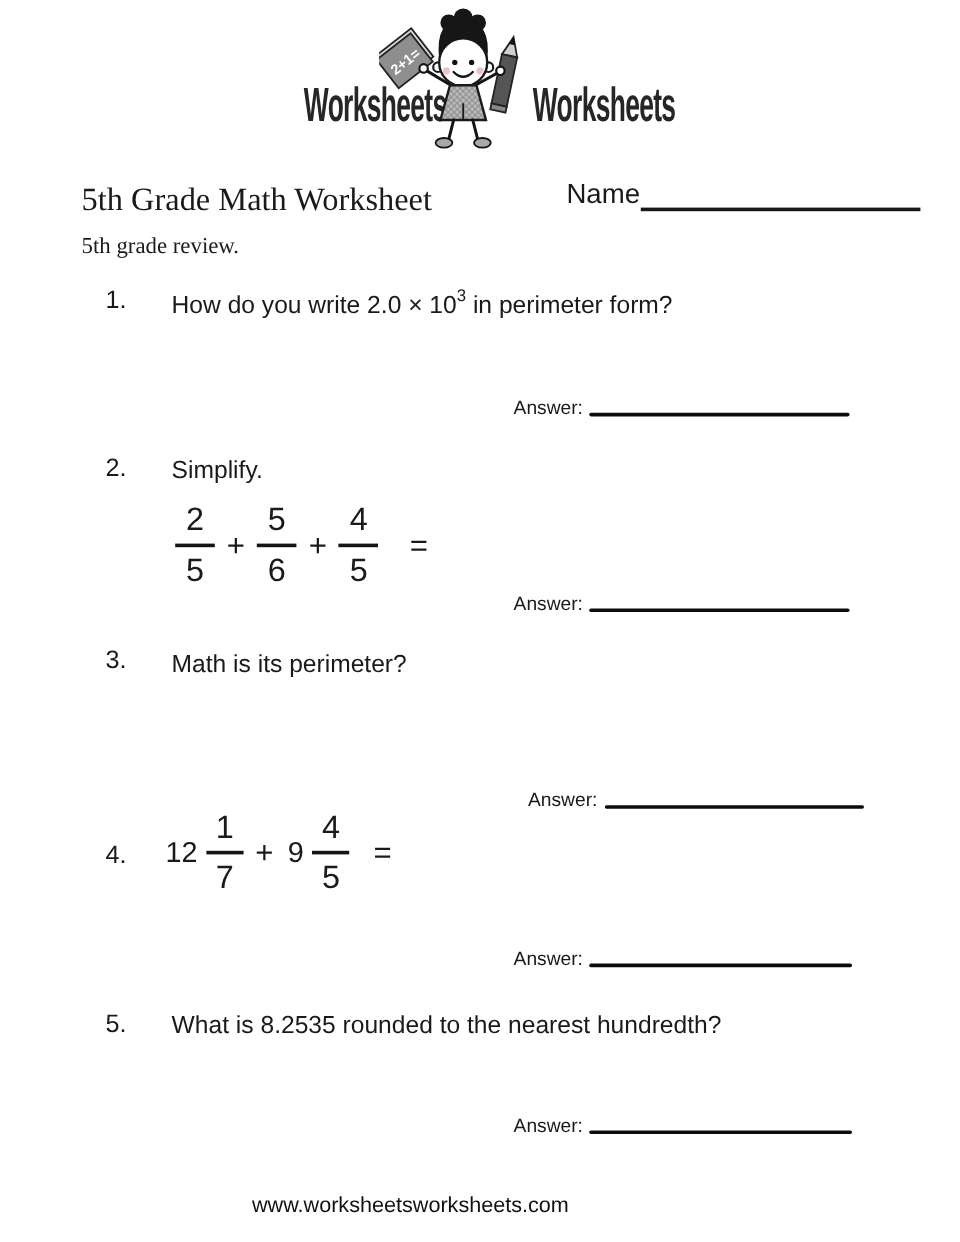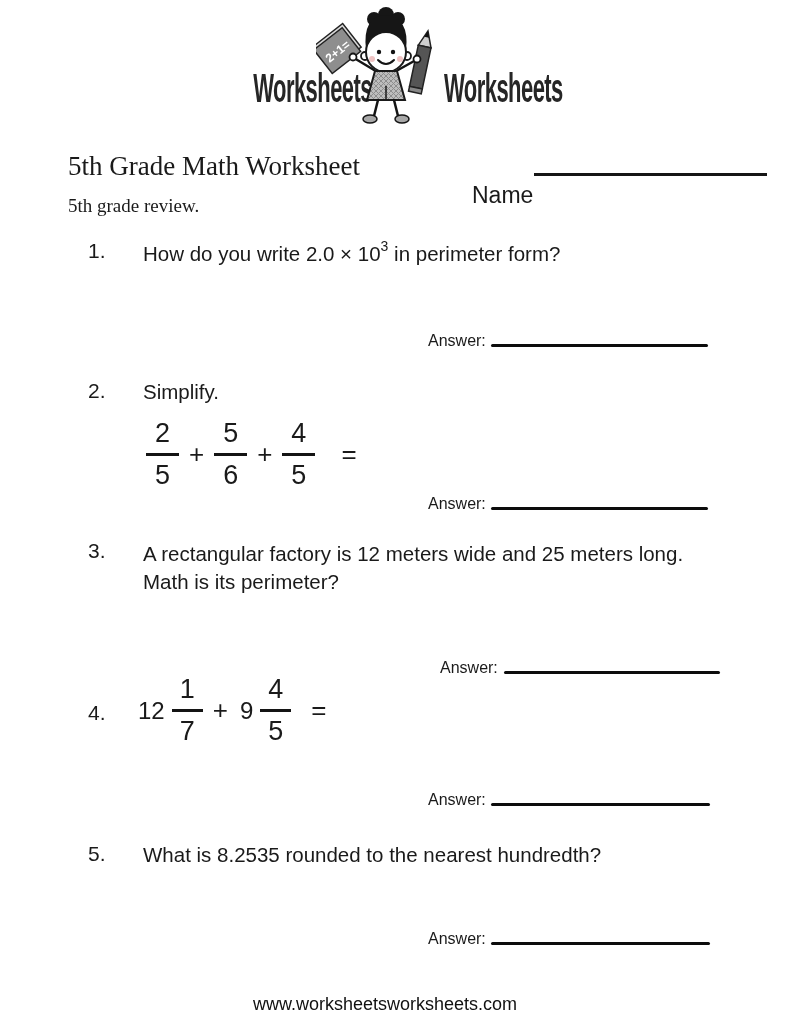--- a/index.html
+++ b/index.html
@@ -15,21 +15,21 @@
   .logo-text {
     font-size:40px; font-weight:bold; color:#262626; letter-spacing:-1px;
     white-space:nowrap;
   }
   .logo-left  { right:428px; top:66px; transform:scaleX(0.55); transform-origin:right center; }
   .logo-right { left:444px;  top:66px; transform:scaleX(0.55); transform-origin:left center; }
   .logo-kid { left:316px; top:6px; width:128px; height:122px; }
 
   
   .title    { left:68px;  top:151px; font-size:27px;font-family:Liberation Serif, serif; }
-  .name-lbl { left:472px; top:148px; font-size:23px;margin-top:34px; }
+  .name-lbl { left:472px; top:148px; font-size:23px; }
   .name-line{ left:534px; top:173px; width:233px; height:2.5px; background:#161616; }
   .subtitle { left:68px;  top:195px; font-size:19px;font-family:Liberation Serif, serif; }
 
   
   .qnum  { font-size:21px; }
   .qtext { font-size:20.5px; }
   .qtext sup { font-size:14px; position:relative; top:-2px; }
   .q3-block { width:640px; line-height:28px; }
 
   
@@ -43,21 +43,21 @@
   .fbar { width:33px; height:0; border-top:3px solid #141414; margin:6px 0; }
   .fbar-sm { width:31px; }
   .fnum,.fden { padding:0 2px; }
   .op   { font-size:26px; margin:0 10px; }
   .eq2  { font-size:26px; margin-left:26px; }
   .eq4  { font-size:26px; margin-left:20px; }
   .whole{ font-size:24px; margin-right:7px; }
   .whole2 { margin-left:2px; }
 
   
-  .footer { left:0; top:994px; width:684px; text-align:center; font-size:18px; color:#111;margin-left:43px; }
+  .footer { left:0; top:994px; width:684px; text-align:center; font-size:18px; color:#111; }
 </style>
 </head>
 <body>
 
 <div class="page">
 
   <div class="abs logo-text logo-left">Worksheets</div>
   <div class="abs logo-text logo-right">Worksheets</div>
 
   <svg class="abs logo-kid" viewBox="0 0 128 122" aria-hidden="true">
@@ -141,21 +141,20 @@
       <span class="fden">5</span>
     </span>
     <span class="eq2">=</span>
   </div>
 
   <div class="abs ans-lbl" style="left:428px; top:495px;">Answer:</div>
   <div class="abs ans-line" style="left:491px; top:507px; width:217px;"></div>
 
   <div class="abs qnum" style="left:88px; top:539px;">3.</div>
   <div class="abs qtext q3-block" style="left:143px; top:540px;">
-    <div>A  rectangular factory is 12 meters wide and 25 meters long.</div>
     <div>Math is its perimeter?</div>
   </div>
 
   <div class="abs ans-lbl" style="left:440px; top:659px;">Answer:</div>
   <div class="abs ans-line" style="left:504px; top:671px; width:216px;"></div>
 
   <div class="abs qnum" style="left:88px; top:701px;">4.</div>
 
   <div class="abs expr" style="left:138px; top:676px;">
     <span class="whole">12</span>

